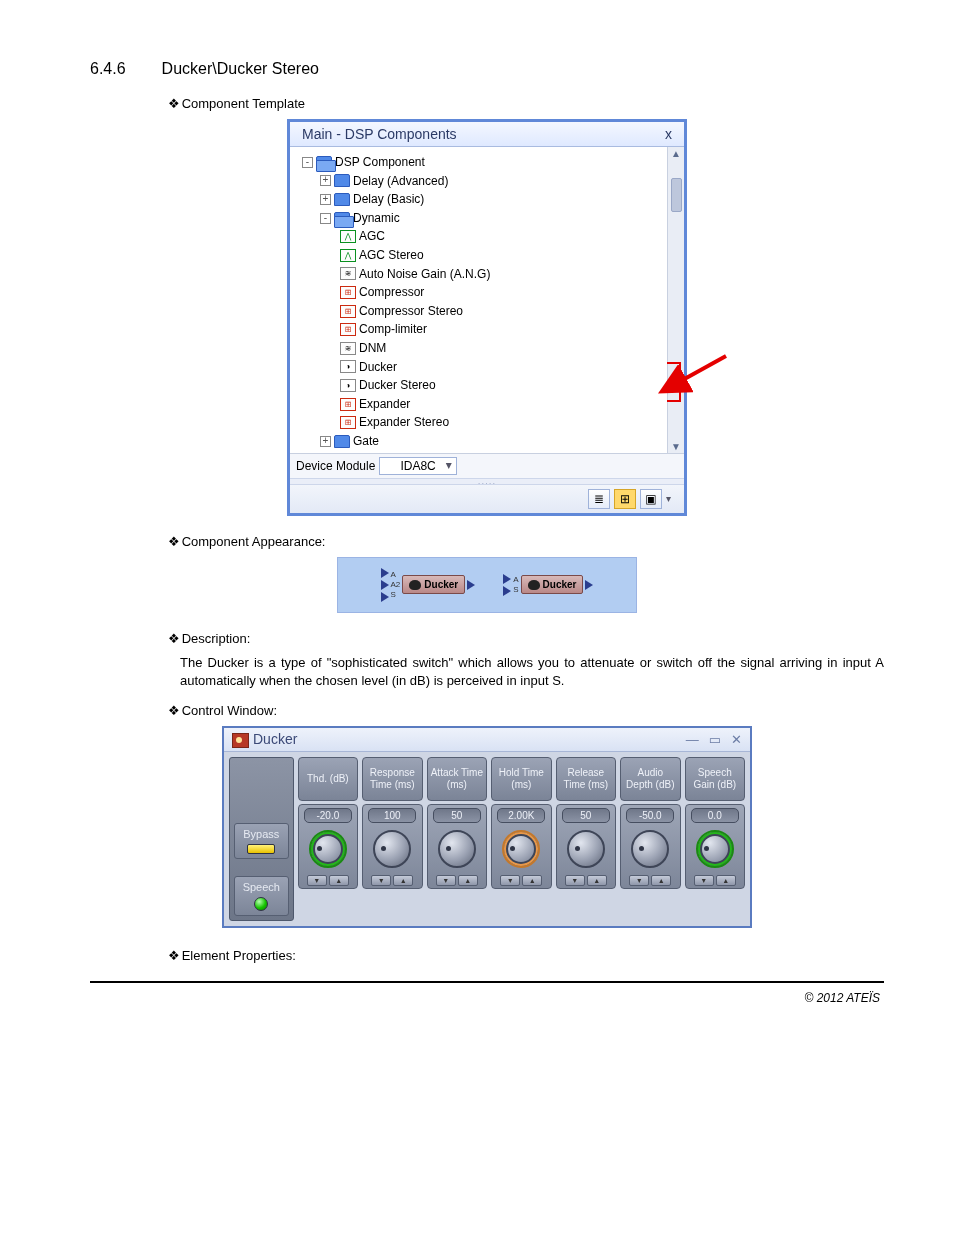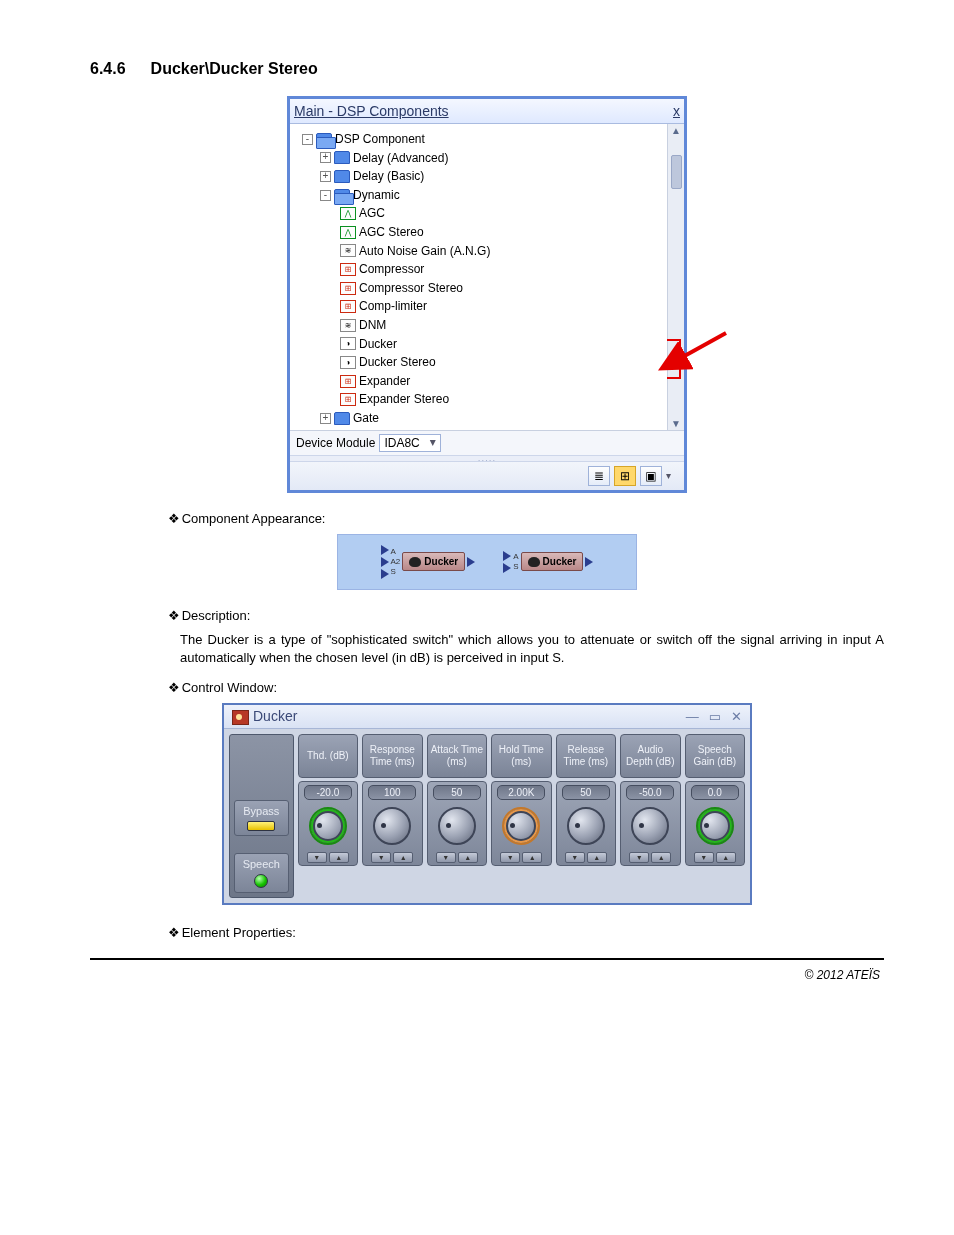--- a/index.html
+++ b/index.html
@@ -25,22 +25,22 @@
     font-weight: bold;
     font-size: 13px;
   }
   .header-title {
     padding: 6px 18px;
     font-weight: bold;
     font-size: 13px;
   }
   .section-heading {
     display: flex;
-    gap: 25px;
-    font-weight: bold;
+    gap: 36px;
+    font-weight: normal;
     font-size: 16px;
     margin-bottom: 18px;
   }
   .bullet {
     margin: 10px 0 8px 78px;
     font-size: 13px;
   }
   .bullet::before { content: "❖"; margin-right: 2px; }
 
   
@@ -48,26 +48,25 @@
     width: 400px;
     margin: 8px auto 18px auto;
     border: 3px solid #6088d8;
     background: #fff;
     font-family: Tahoma, Verdana, sans-serif;
     font-size: 12px;
   }
   .tree-titlebar {
     background: linear-gradient(#f4f7ff,#dfe9ff);
     border-bottom: 1px solid #a9bbe0;
-    padding: 4px 4px;
+    padding: 4px 12px;
     display: flex;
     justify-content: space-between;
     color: #2b3a66;
     font-size: 14px;
-    text-decoration: underline;
   }
   .tree-body {
     display: flex;
   }
   .tree-content {
     flex: 1;
     padding: 6px 4px 2px 6px;
     line-height: 1.55;
   }
   .tree-scrollbar {
@@ -96,21 +95,21 @@
   .red-arrow{position:absolute; right:-68px; top:-22px;}
   .red-arrow svg{overflow:visible;}
 
   .tree-footer1 {
     border-top: 1px solid #c8d0e0;
     background: #f4f6fb;
     padding: 3px 6px;
     display:flex; align-items:center; gap:4px;
   }
   .tree-footer1 .dd {
-    border:1px solid #9fb2d9; background:#fff; padding:1px 20px 1px 4px; font-size:12px; position:relative;
+    border:1px solid #9fb2d9; background:#fff; padding:1px 20px 1px 20px; font-size:12px; position:relative;
   }
   .tree-footer1 .dd::after{content:"▾";position:absolute;right:4px;top:0;color:#556;}
   .tree-sep { height:6px; background:#eaeef8; border-top:1px solid #cdd6ea; text-align:center; font-size:8px; color:#99a6c6; letter-spacing:1px;}
   .tree-footer2 {
     background: linear-gradient(#f2f5fb,#e3e9f6);
     padding: 4px 6px;
     display:flex; justify-content:flex-end; gap:4px; align-items:center;
     border-top:1px solid #cdd6ea;
   }
   .tb-btn{width:22px;height:20px;border:1px solid #9fb2d9;background:linear-gradient(#fefefe,#e5ecf9);display:flex;align-items:center;justify-content:center;font-size:12px;}
@@ -229,20 +228,21 @@
 <body>
 
 <div class="page">
 
 
   <div class="section-heading">
     <span>6.4.6</span>
     <span>Ducker\Ducker Stereo</span>
   </div>
 
+  <div class="bullet">Component Template</div>
 
   <div class="tree-window">
     <div class="tree-titlebar">
       <span>Main - DSP Components</span>
       <span>x</span>
     </div>
     <div class="tree-body">
       <div class="tree-content">
         <div class="node lvl-1">
             <span class="sq">-</span>

